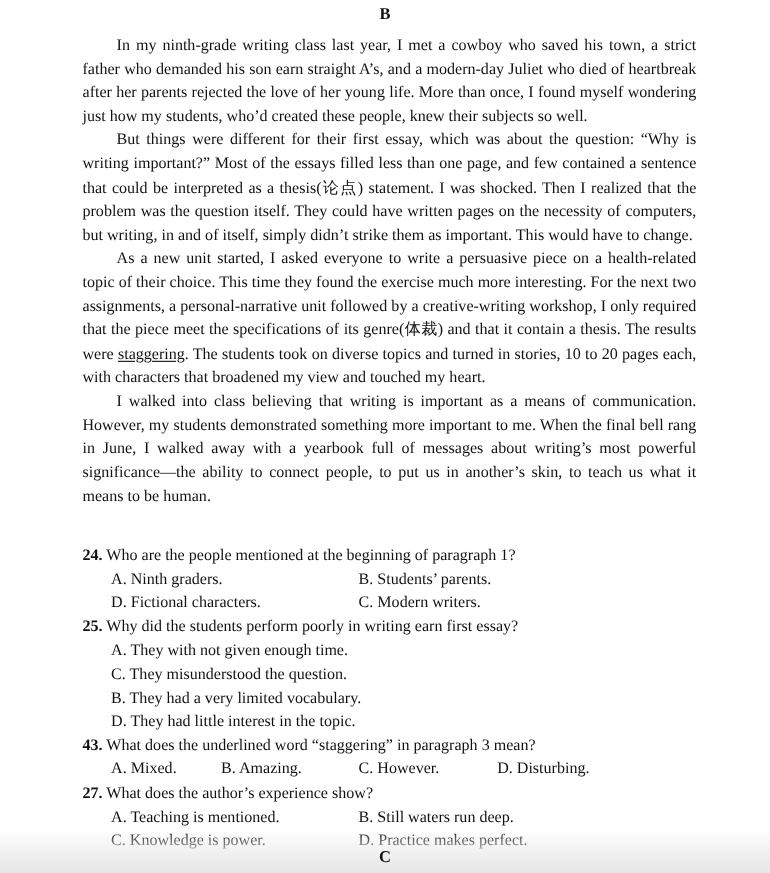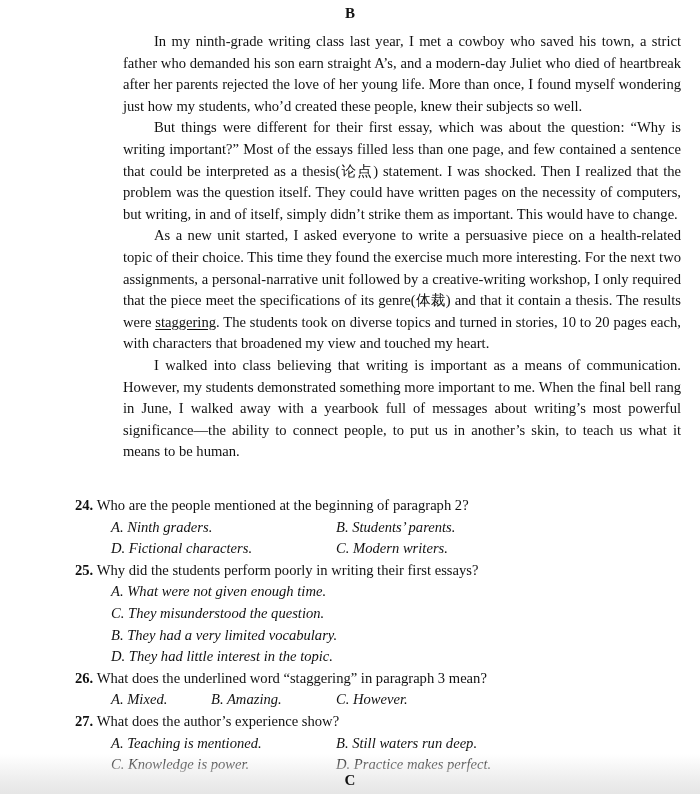--- a/index.html
+++ b/index.html
@@ -12,34 +12,34 @@
   }
   .page {
     position: absolute; left: 0; top: 0; width: 700px; height: 794px;
   }
   .section-title {
     position: absolute; left: 0; width: 700px; text-align: center;
     font-weight: bold; font-size: 15px; top: 5px;
   }
   .passage {
     position: absolute; left: 75px; top: 31px; width: 558px;
-    font-size: 14.6px; line-height: 21.6px; margin-left: 48px;
+    font-size: 14.6px; line-height: 21.6px;
   }
   .passage p {
     margin: 0; text-indent: 31px; text-align: justify;
     text-align-last: left;
   }
   .u { text-decoration: underline; text-underline-offset: 2px; }
   .questions {
     position: absolute; left: 75px; top: 495px; width: 560px;
     font-size: 14.6px; line-height: 21.6px;
   }
   .q { margin: 0; }
   .q-num { font-weight: bold; margin-top: 31px; }
-  .opts { margin-left: 36px; font-style: italic; }
+  .opts { margin-left: 26px; }
   .opts.two { display: grid; grid-template-columns: 225px 1fr; }
   .opts.four { display: grid; grid-template-columns: 100px 125px 126px 1fr; }
   .opts.one > div { display: block; }
   .next-section {
     position: absolute; left: 0; width: 700px; text-align: center;
     font-weight: bold; font-size: 15px; top: 772px; z-index: 2;
   }
   .bottom-fade {
     position: absolute; left: 0; bottom: 0; width: 700px; height: 40px;
     background: linear-gradient(to bottom, rgba(255,255,255,0) 0%, #ececec 70%, #e6e6e6 100%);
@@ -56,48 +56,49 @@
     <p>In my ninth-grade writing class last year, I met a cowboy who saved his town, a strict father who demanded his son earn straight A’s, and a modern-day Juliet who died of heartbreak after her parents rejected the love of her young life. More than once, I found myself wondering just how my students, who’d created these people, knew their subjects so well.</p>
     <p>But things were different for their first essay, which was about the question: “Why is writing important?” Most of the essays filled less than one page, and few contained a sentence that could be interpreted as a thesis(论点) statement. I was shocked. Then I realized that the problem was the question itself. They could have written pages on the necessity of computers, but writing, in and of itself, simply didn’t strike them as important. This would have to change.</p>
     <p><span>As a new unit started, I asked everyone to write a persuasive piece on a health-related topic of their choice. This time they found the exercise much more interesting. For the next two assignments, a personal-narrative unit followed by a creative-writing workshop, I only required that the piece meet the specifications of its genre(体裁) and that it contain a thesis. The results were </span><span class="u">staggering</span><span>. The students took on diverse topics and turned in stories, 10 to 20 pages each, with characters that broadened my view and touched my heart.</span></p>
     <p>I walked into class believing that writing is important as a means of communication. However, my students demonstrated something more important to me. When the final bell rang in June, I walked away with a yearbook full of messages about writing’s most powerful significance—the ability to connect people, to put us in another’s skin, to teach us what it means to be human.</p>
   </div>
 
   <div class="questions">
 
     <div class="q">
       <span class="q-num">24.</span>
-      <span>Who are the people mentioned at the beginning of paragraph 2?</span>
+      <span>Who are the people mentioned at the beginning of paragraph 1?</span>
     </div>
     <div class="opts two">
       <div>A. Ninth graders.</div>
       <div>B. Students’ parents.</div>
       <div>D. Fictional characters.</div>
       <div>C. Modern writers.</div>
     </div>
 
     <div class="q">
       <span class="q-num">25.</span>
-      <span>Why did the students perform poorly in writing their first essays?</span>
+      <span>Why did the students perform poorly in writing earn first essay?</span>
     </div>
     <div class="opts one">
-      <div>A. What were not given enough time.</div>
+      <div>A. They with not given enough time.</div>
       <div>C. They misunderstood the question.</div>
       <div>B. They had a very limited vocabulary.</div>
       <div>D. They had little interest in the topic.</div>
     </div>
 
     <div class="q">
-      <span class="q-num">26.</span>
+      <span class="q-num">43.</span>
       <span>What does the underlined word “staggering” in paragraph 3 mean?</span>
     </div>
     <div class="opts four">
       <div>A. Mixed.</div>
       <div>B. Amazing.</div>
       <div>C. However.</div>
+      <div>D. Disturbing.</div>
     </div>
 
     <div class="q">
       <span class="q-num">27.</span>
       <span>What does the author’s experience show?</span>
     </div>
     <div class="opts two">
       <div>A. Teaching is mentioned.</div>
       <div>B. Still waters run deep.</div>
       <div>C. Knowledge is power.</div>

